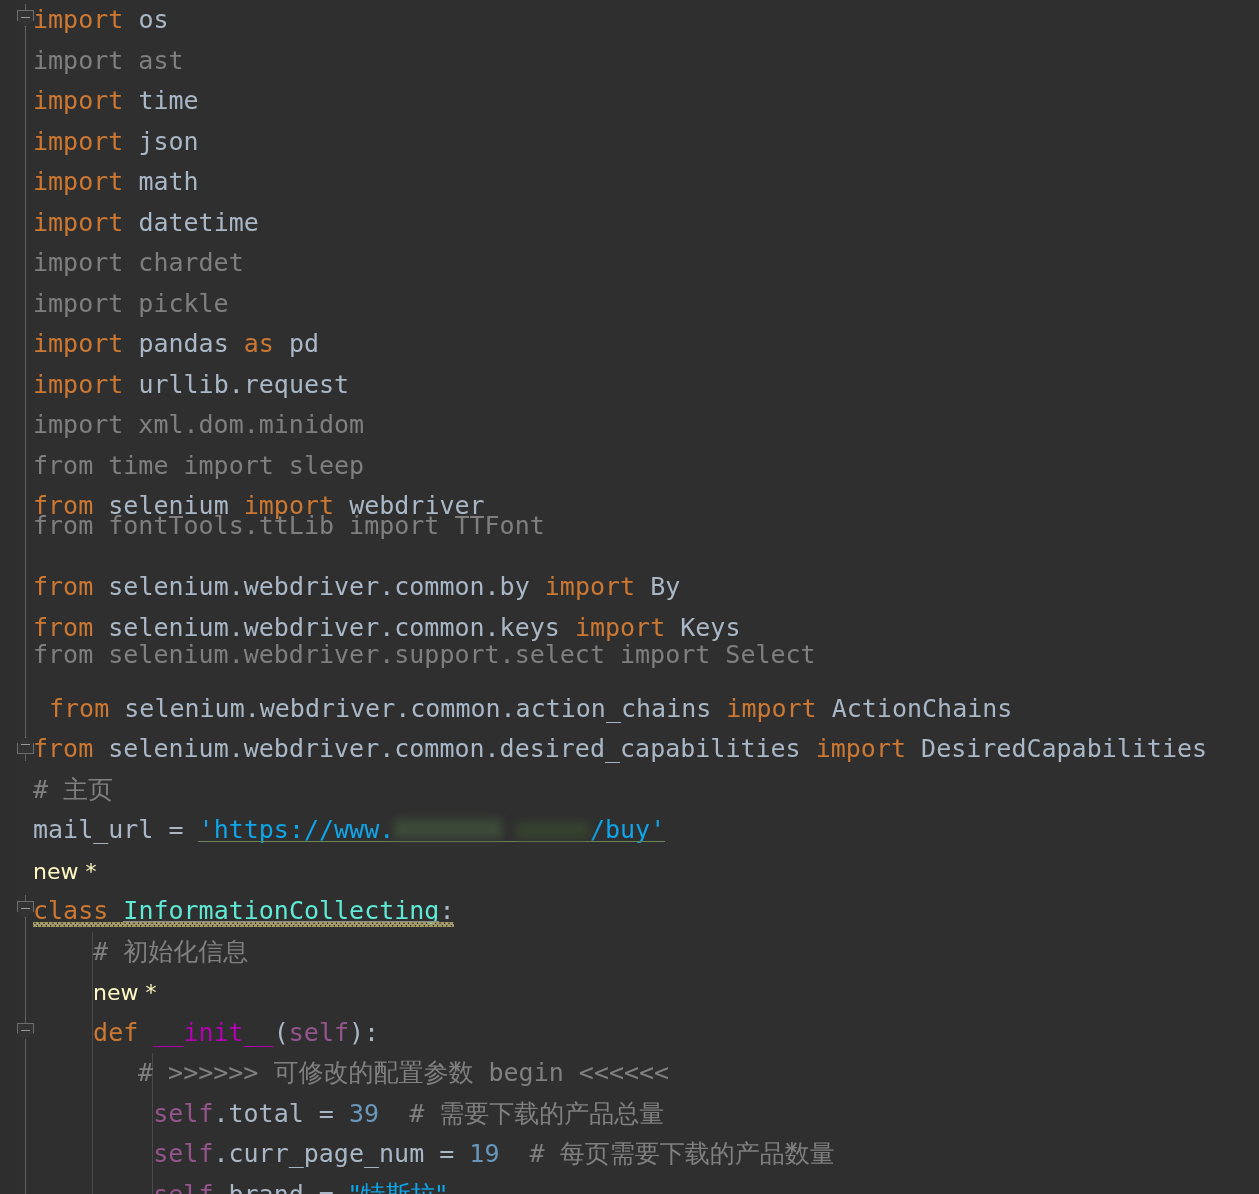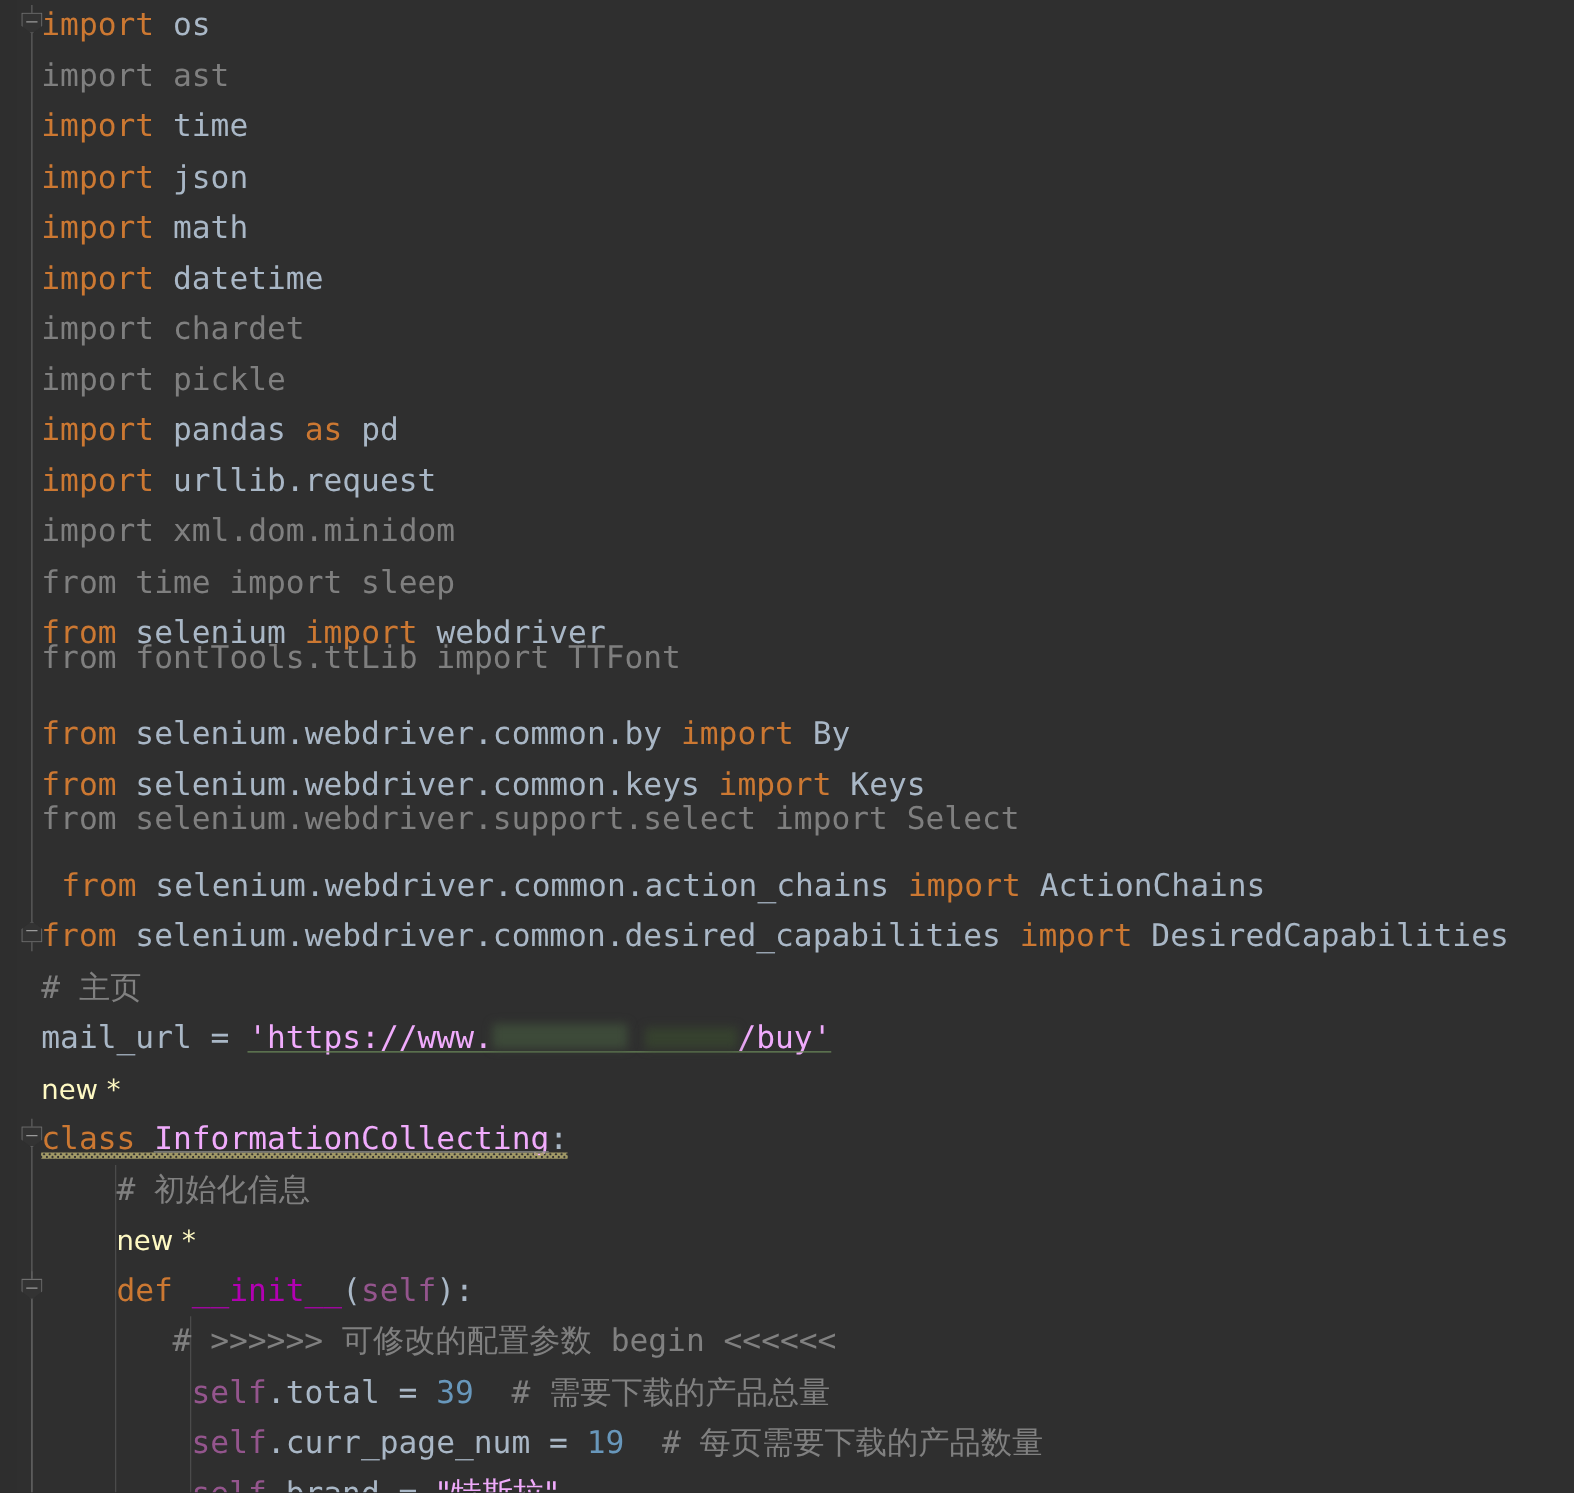--- a/index.html
+++ b/index.html
@@ -85,25 +85,25 @@
     letter-spacing: 0px;
     font-family: "DejaVu Sans Mono", "Liberation Mono", monospace;
   }
 
   
   .kw   { color: #cc7832; }           
   .id   { color: #a9b7c6; }           
   .pln  { color: #a9b7c6; }
   .dim  { color: #7f7f7f; }           
   .cmt  { color: #808080; }           
-  .str  { color: #f0abfc; }           
+  .str  { color: #0ea5e9; }           
   .num  { color: #6897bb; }           
   .self { color: #94558d; }           
   .fn   { color: #b200b2; }           
-  .cls  { color: #f0abfc; }
+  .cls  { color: #5eead4; }
   .hint { color: #fef9c3; font-family: "DejaVu Sans", "Liberation Sans", sans-serif; font-size: 22px; }
 
   .cjk { font-family: "DejaVu Sans", "Liberation Sans", sans-serif; }
 
   
   .linkline {
     position: absolute;
     height: 1px;
     background: #6a8759;
   }

